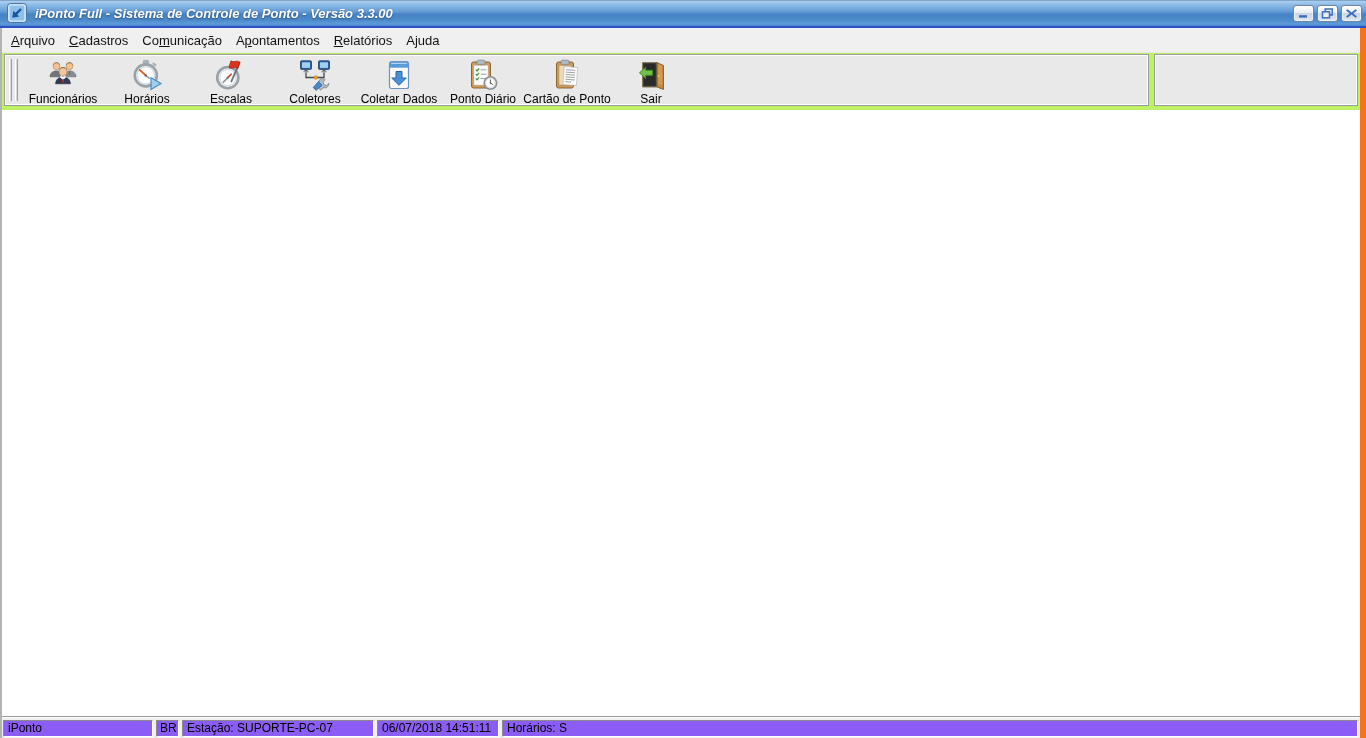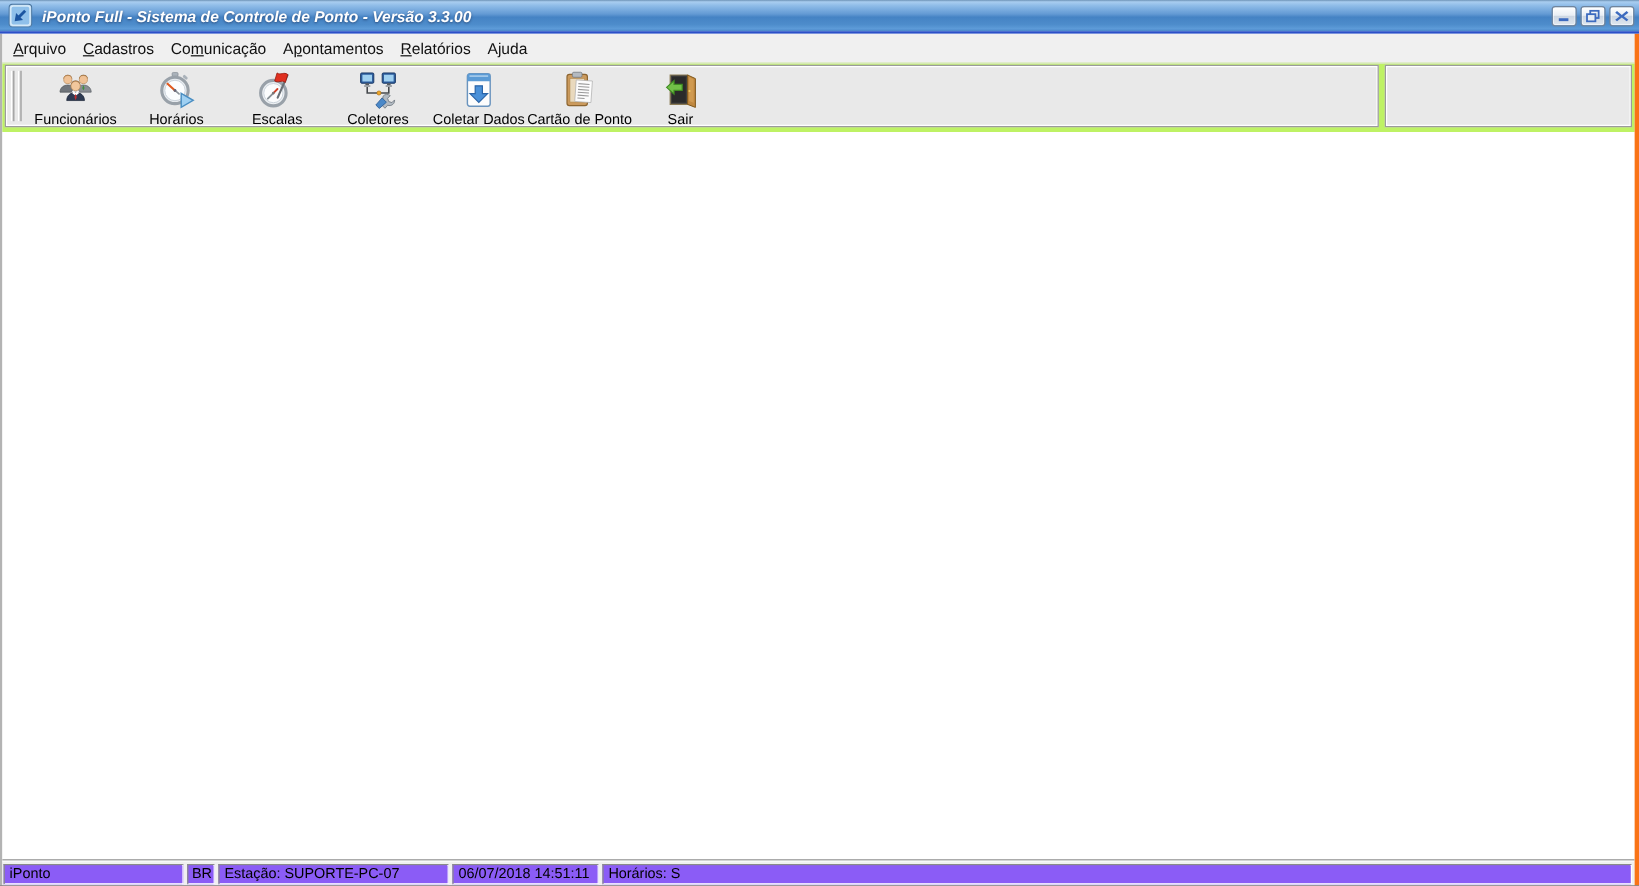--- a/index.html
+++ b/index.html
@@ -32,21 +32,21 @@
   .tb-panel{background:#e9e9e9;border:1px solid #9b9b9b;box-shadow:inset 0 0 0 1px #ffffff;height:100%;display:flex;align-items:stretch;}
   .tb-panel.main{width:1145px;flex:0 0 auto;padding-left:3px;}
   .tb-panel.spare{flex:1;}
   .gripper{display:flex;gap:3px;padding:4px 3px 4px 1px;align-items:stretch;}
   .grip-bar{width:3px;background:#dcdcdc;border-left:1px solid #ffffff;border-right:1px solid #9a9a9a;}
   .tb-btn{width:84px;display:flex;flex-direction:column;align-items:center;justify-content:flex-start;padding-top:3px;border:1px solid transparent;background:none;cursor:default;}
   .tb-icon{width:32px;height:32px;flex:0 0 32px;}
   .tb-label{font-size:12px;color:#000;margin-top:1px;white-space:nowrap;}
 
   
-  .frame-body{flex:1;display:flex;flex-direction:column;border-left:2px solid #b3b3b3;border-right:4px solid #f97316;min-height:0;}
+  .frame-body{flex:1;display:flex;flex-direction:column;border-left:2px solid #b3b3b3;border-right:6px solid #f97316;min-height:0;}
   .client{flex:1;background:#ffffff;}
 
   
   .statusbar{
     height:22px;flex:0 0 22px;background:#f0f0f0;border-top:1px solid #9a9a9a;
     box-shadow:inset 0 1px 0 #ffffff;display:flex;align-items:center;gap:3px;padding:2px 2px 1px 1px;
   }
   .sb-panel{
     height:17px;font-size:12px;color:#000;line-height:15px;padding:0 8px 0 4px;
     background:#8b5cf6;border:1px solid;border-color:#8a8a8a #ffffff #ffffff #8a8a8a;
@@ -179,20 +179,36 @@
         <button class="tb-btn">
           <svg class="tb-icon" viewBox="0 0 32 32">
             <rect x="6.5" y="2.5" width="19" height="27" rx="2" fill="#fdfdfd" stroke="#6a94be" stroke-width="1.2"></rect>
             <path d="M6.5 4.5a2 2 0 0 1 2-2h15a2 2 0 0 1 2 2v4.2h-19z" fill="#5b9bd5"></path>
             <rect x="8.2" y="3.8" width="15.6" height="1.2" fill="#cfe4f7" opacity="0.75"></rect>
             <path d="M13 12.5h6v6.5h4.3L16 26.3l-7.3-7.3H13z" fill="#4a90d8" stroke="#2a64a8" stroke-width="1"></path>
           </svg>
           <span class="tb-label">Coletar Dados</span>
         </button>
 
+        <button class="tb-btn">
+          <svg class="tb-icon" viewBox="0 0 32 32">
+            <rect x="4.5" y="3" width="19" height="26" rx="2" fill="#cb9a5d" stroke="#8d6530" stroke-width="1"></rect>
+            <rect x="7" y="6.5" width="14" height="19.5" fill="#fcfcfc" stroke="#c8c8c8" stroke-width="0.5"></rect>
+            <rect x="10" y="1.2" width="8" height="4.2" rx="1.2" fill="#b4bac0" stroke="#787e84" stroke-width="0.7"></rect>
+            <path d="M8.8 10.6l1.2 1.4 2.1-2.5" stroke="#3a9a3a" stroke-width="1.2" fill="none"></path>
+            <path d="M8.8 15l1.2 1.4 2.1-2.5" stroke="#3a9a3a" stroke-width="1.2" fill="none"></path>
+            <path d="M8.8 19.4l1.2 1.4 2.1-2.5" stroke="#3a9a3a" stroke-width="1.2" fill="none"></path>
+            <path d="M13.6 10.8h5.8M13.6 15.2h5.8M13.6 19.6h5.8" stroke="#99a1a9" stroke-width="1"></path>
+            <circle cx="23.4" cy="24" r="6.2" fill="#eef0f2" stroke="#8a9096" stroke-width="1.6"></circle>
+            <circle cx="23.4" cy="24" r="4.6" fill="#ffffff" stroke="#c8ccd0" stroke-width="0.5"></circle>
+            <path d="M23.4 24v-3.1M23.4 24l2 1.4" stroke="#555" stroke-width="1" stroke-linecap="round"></path>
+            <circle cx="23.4" cy="24" r="0.7" fill="#555"></circle>
+          </svg>
+          <span class="tb-label">Ponto Diário</span>
+        </button>
 
         <button class="tb-btn">
           <svg class="tb-icon" viewBox="0 0 32 32">
             <rect x="5.5" y="3" width="17" height="26" rx="2" fill="#cb9a5d" stroke="#8d6530" stroke-width="1"></rect>
             <rect x="8" y="6.5" width="12" height="19.5" fill="#e9d9bd" stroke="#a8854c" stroke-width="0.4"></rect>
             <rect x="10" y="1.2" width="8" height="4.2" rx="1.2" fill="#b4bac0" stroke="#787e84" stroke-width="0.7"></rect>
             <g transform="rotate(4 19 18)">
               <rect x="12.5" y="8" width="13.5" height="18" fill="#fcfcfc" stroke="#b0b0b0" stroke-width="0.6"></rect>
               <path d="M14.5 11h9.3M14.5 13.4h9.3M14.5 15.8h9.3M14.5 18.2h9.3M14.5 20.6h9.3M14.5 23h6" stroke="#999" stroke-width="0.9"></path>
             </g>

